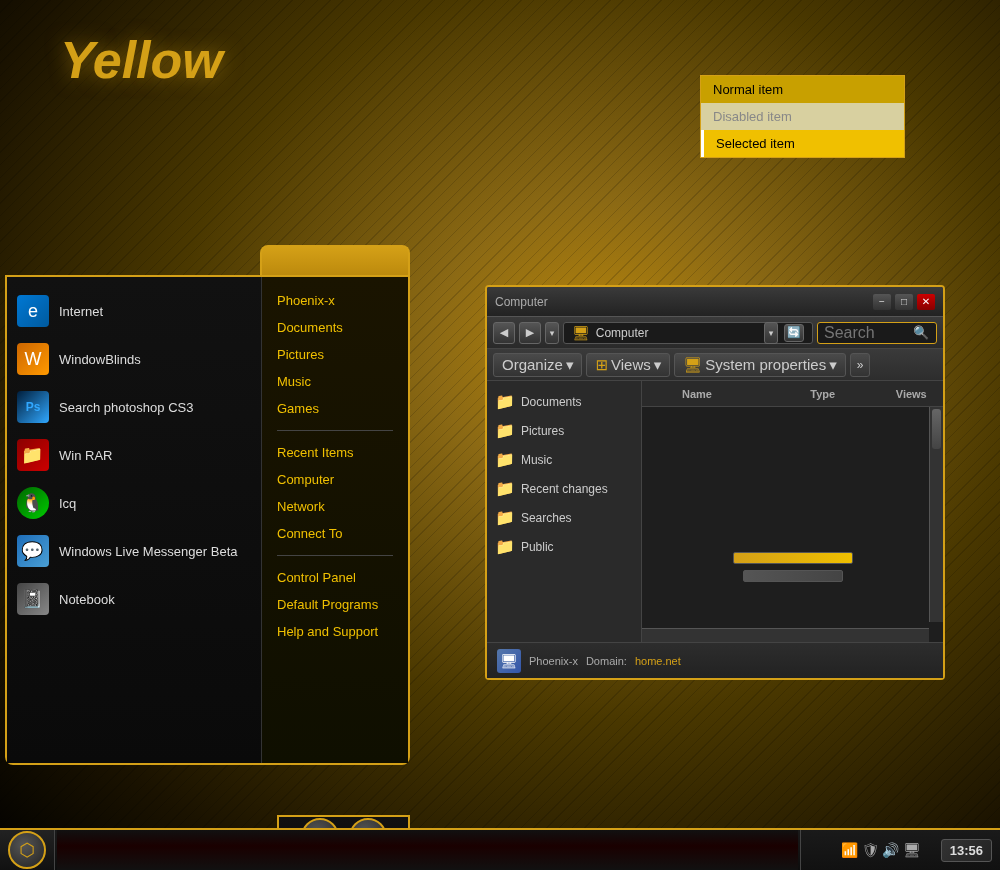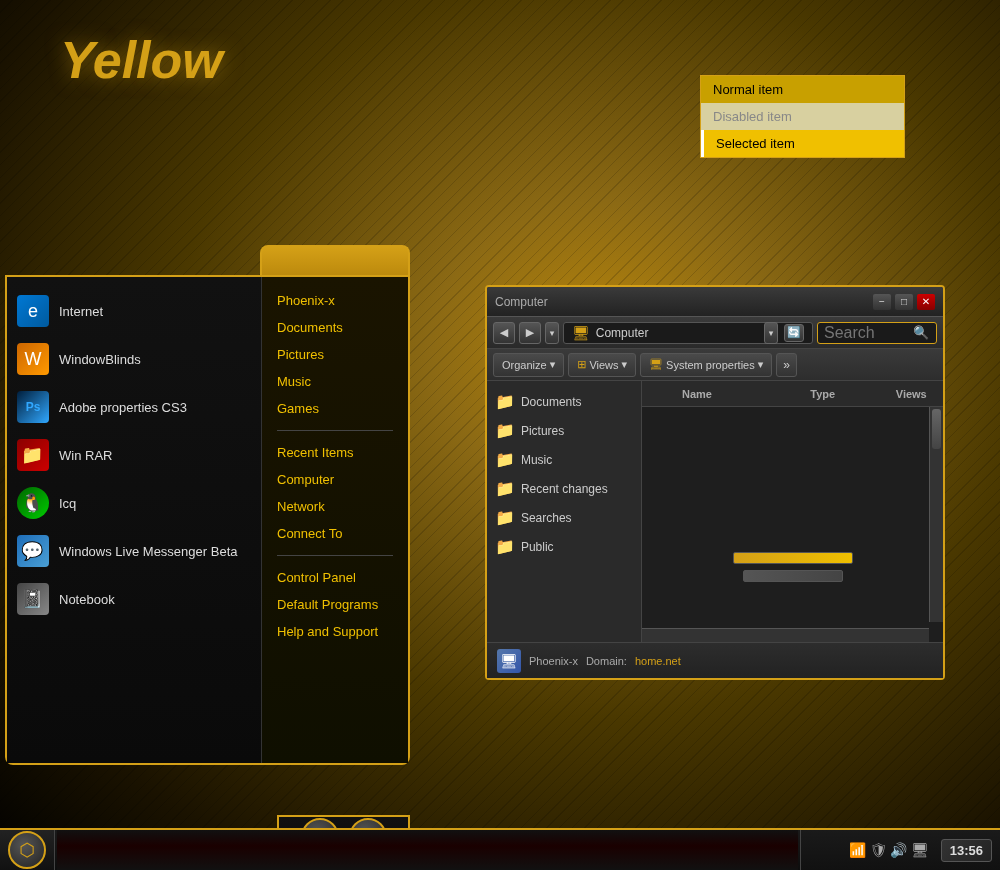--- a/index.html
+++ b/index.html
@@ -345,21 +345,21 @@
       padding: 0 6px;
       gap: 4px;
     }
     .toolbar-btn {
       height: 24px;
       background: linear-gradient(to bottom, #4a4a4a, #333);
       border: 1px solid #555;
       border-radius: 3px;
       padding: 0 8px;
       color: #ccc;
-      font-size: 11px;
+      font-size: 15px;
       cursor: pointer;
       display: flex;
       align-items: center;
       gap: 3px;
     }
     .toolbar-more {
       height: 24px;
       background: linear-gradient(to bottom, #4a4a4a, #333);
       border: 1px solid #555;
       border-radius: 3px;
@@ -553,21 +553,21 @@
       justify-content: flex-end;
       padding: 0 8px;
       gap: 4px;
     }
     .tray-icons { display: flex; gap: 3px; align-items: center; }
     .tray-icon { font-size: 14px; color: #aaa; cursor: pointer; }
     .clock {
       color: #ddd;
       font-size: 13px;
       font-weight: bold;
-      margin-left: 8px;
+      margin-left: 16px;
       background: linear-gradient(135deg, #333, #222);
       padding: 3px 8px;
       border: 1px solid #555;
       border-radius: 3px;
     }
 
     
     .start-menu-top {
       position: absolute;
       top: 245px;
@@ -602,21 +602,21 @@
     <div class="start-app">
       <div class="app-icon icon-ie">e</div>
       <span>Internet</span>
     </div>
     <div class="start-app">
       <div class="app-icon icon-wb">W</div>
       <span>WindowBlinds</span>
     </div>
     <div class="start-app">
       <div class="app-icon icon-ps">Ps</div>
-      <span>Adobe properties CS3</span>
+      <span>Search photoshop CS3</span>
     </div>
     <div class="start-app">
       <div class="app-icon icon-rar">📁</div>
       <span>Win RAR</span>
     </div>
     <div class="start-app">
       <div class="app-icon icon-icq">🐧</div>
       <span>Icq</span>
     </div>
     <div class="start-app">

